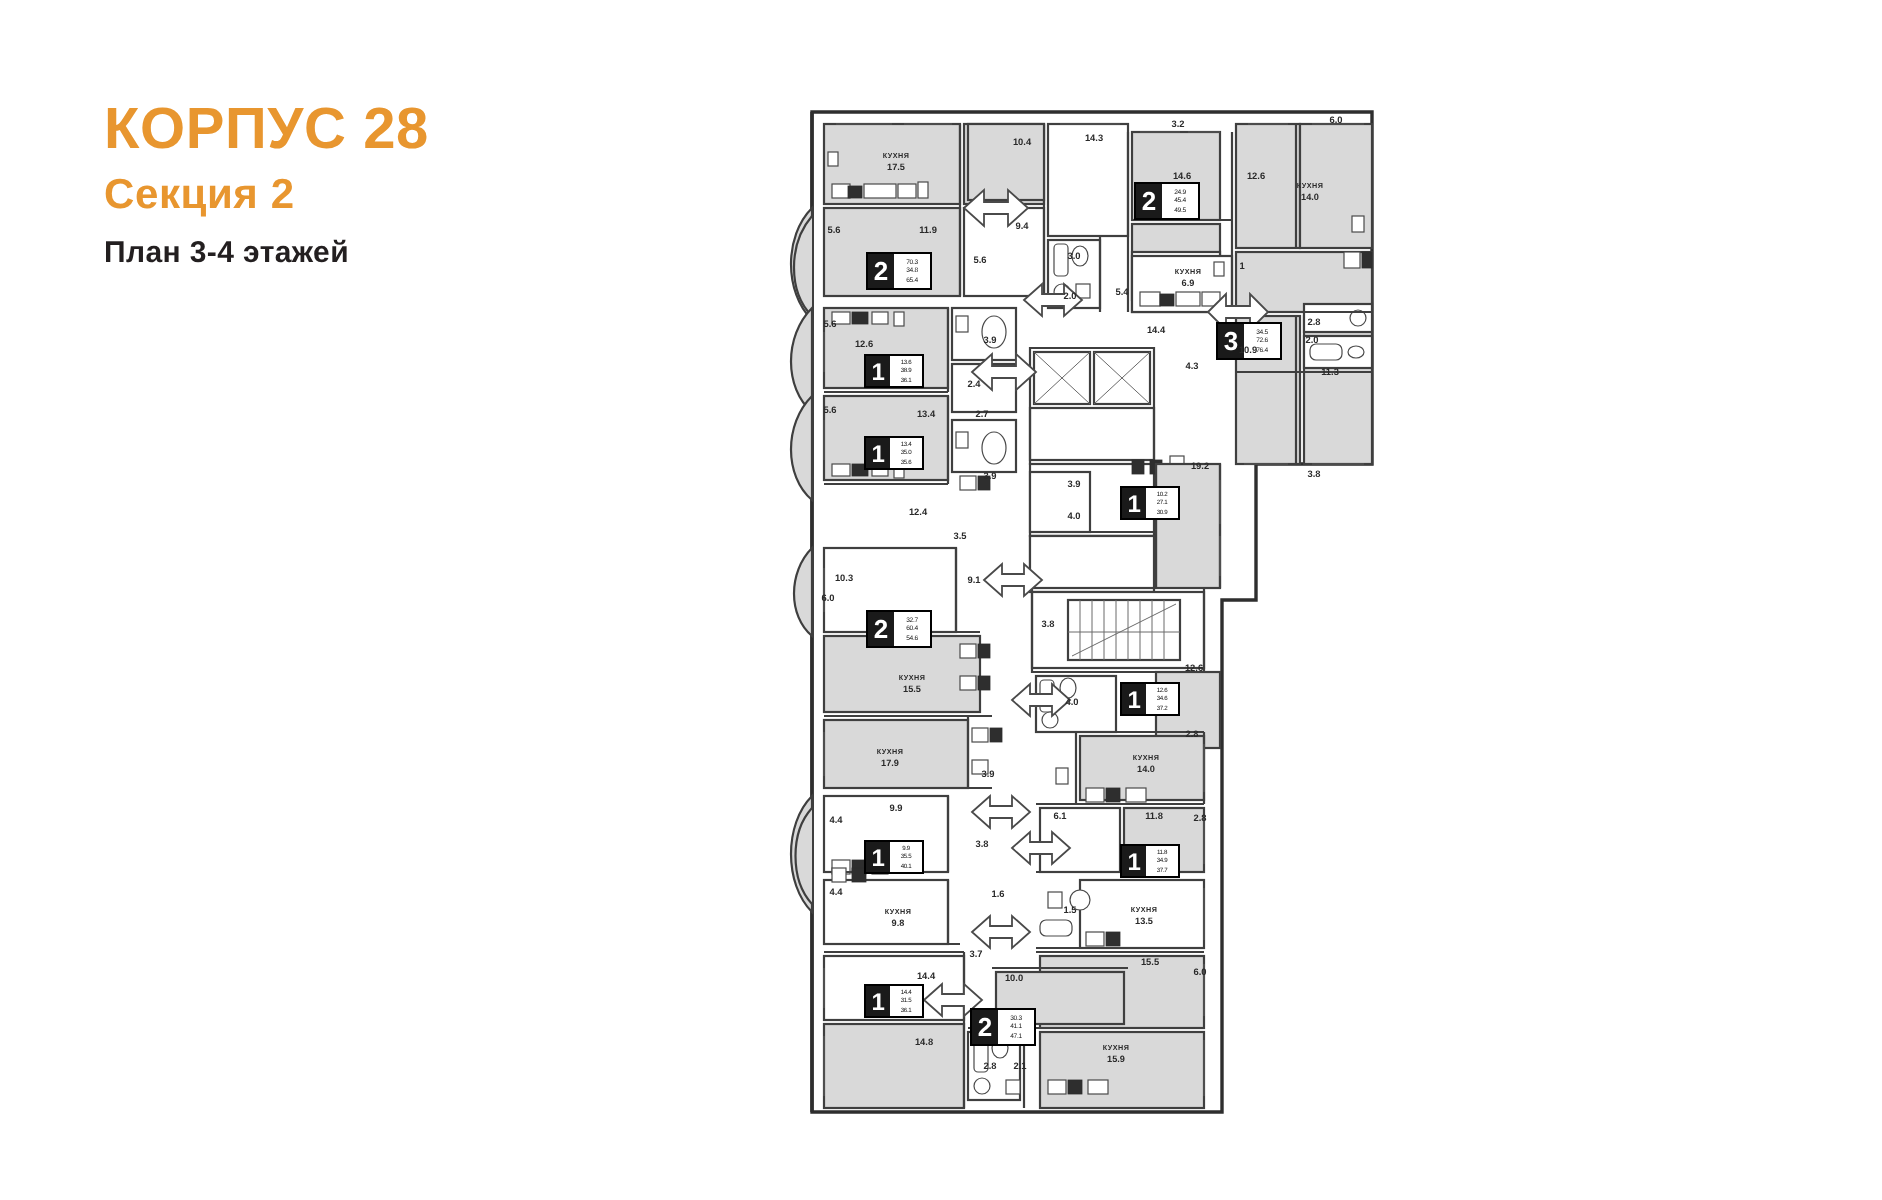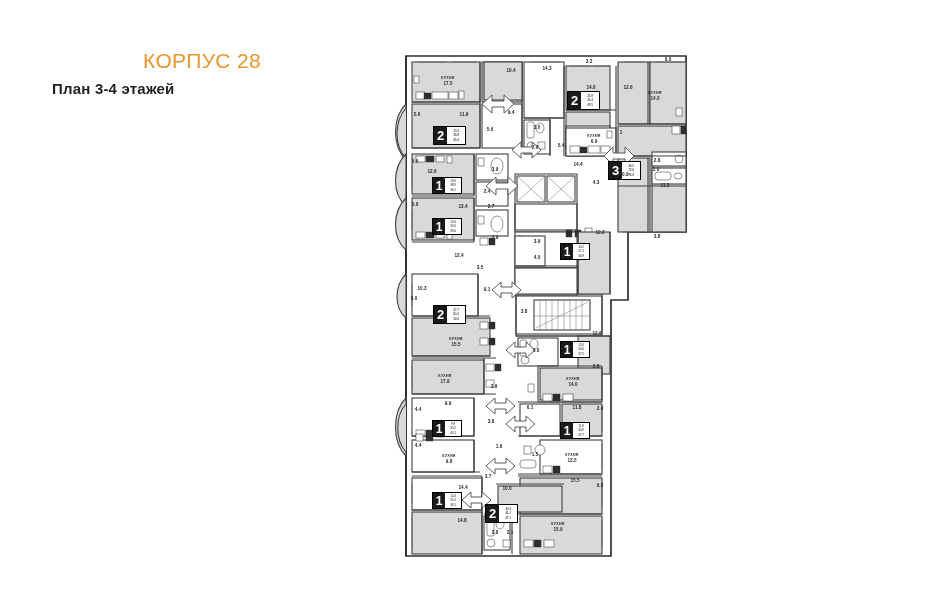--- a/index.html
+++ b/index.html
@@ -3,21 +3,21 @@
 <meta charset="utf-8">
 <style>
   html,body{margin:0;padding:0;}
   body{
     width:941px;height:600px;background:#ffffff;overflow:hidden;
     font-family:"Liberation Sans","DejaVu Sans",sans-serif;
     position:relative;
   }
   
   #title-block{position:absolute;left:52px;top:48px;width:300px;}
-  .t-corpus{font-size:21px;font-weight:normal;color:#e8962f;letter-spacing:.3px;line-height:1.22;text-align:center;}
+  .t-corpus{font-size:29px;font-weight:bold;color:#e8962f;letter-spacing:.3px;line-height:1.22;}
   .t-section{font-size:21px;font-weight:bold;color:#e8962f;letter-spacing:.3px;line-height:1.25;margin-top:2px;}
   .t-floors{font-size:15px;font-weight:bold;color:#231f20;letter-spacing:.2px;margin-top:6px;}
 
   
   #plan{position:absolute;left:0;top:0;width:941px;height:600px;}
   #plan svg{display:block;}
 
   
   .badge{position:absolute;display:flex;align-items:stretch;
          background:#1a1a1a;border:1px solid #000;box-sizing:border-box;}
@@ -42,20 +42,21 @@
   .lbl .kw{display:block;font-size:3.6px;line-height:4.6px;letter-spacing:.25px;font-weight:bold;}
   .lbl .ar{display:block;font-size:4.6px;line-height:5.6px;font-weight:bold;}
   .num-lbl{position:absolute;font-size:4.7px;line-height:5.4px;color:#2a2a2a;font-weight:bold;
            transform:translate(-50%,-50%);white-space:nowrap;pointer-events:none;}
 </style>
 </head>
 <body>
 
 <div id="title-block">
   <div class="t-corpus">КОРПУС 28</div>
+  <div class="t-section">Секция 2</div>
   <div class="t-floors">План 3-4 этажей</div>
 </div>
 
 <div id="plan">
 <svg width="941" height="600" viewBox="0 0 941 600" xmlns="http://www.w3.org/2000/svg">
   <defs>
     <style>
       .w{fill:none;stroke:#3f3f3f;stroke-width:1.1;}
       .wt{fill:none;stroke:#5a5a5a;stroke-width:.6;}
       .wf{fill:none;stroke:#2e2e2e;stroke-width:1.7;}

